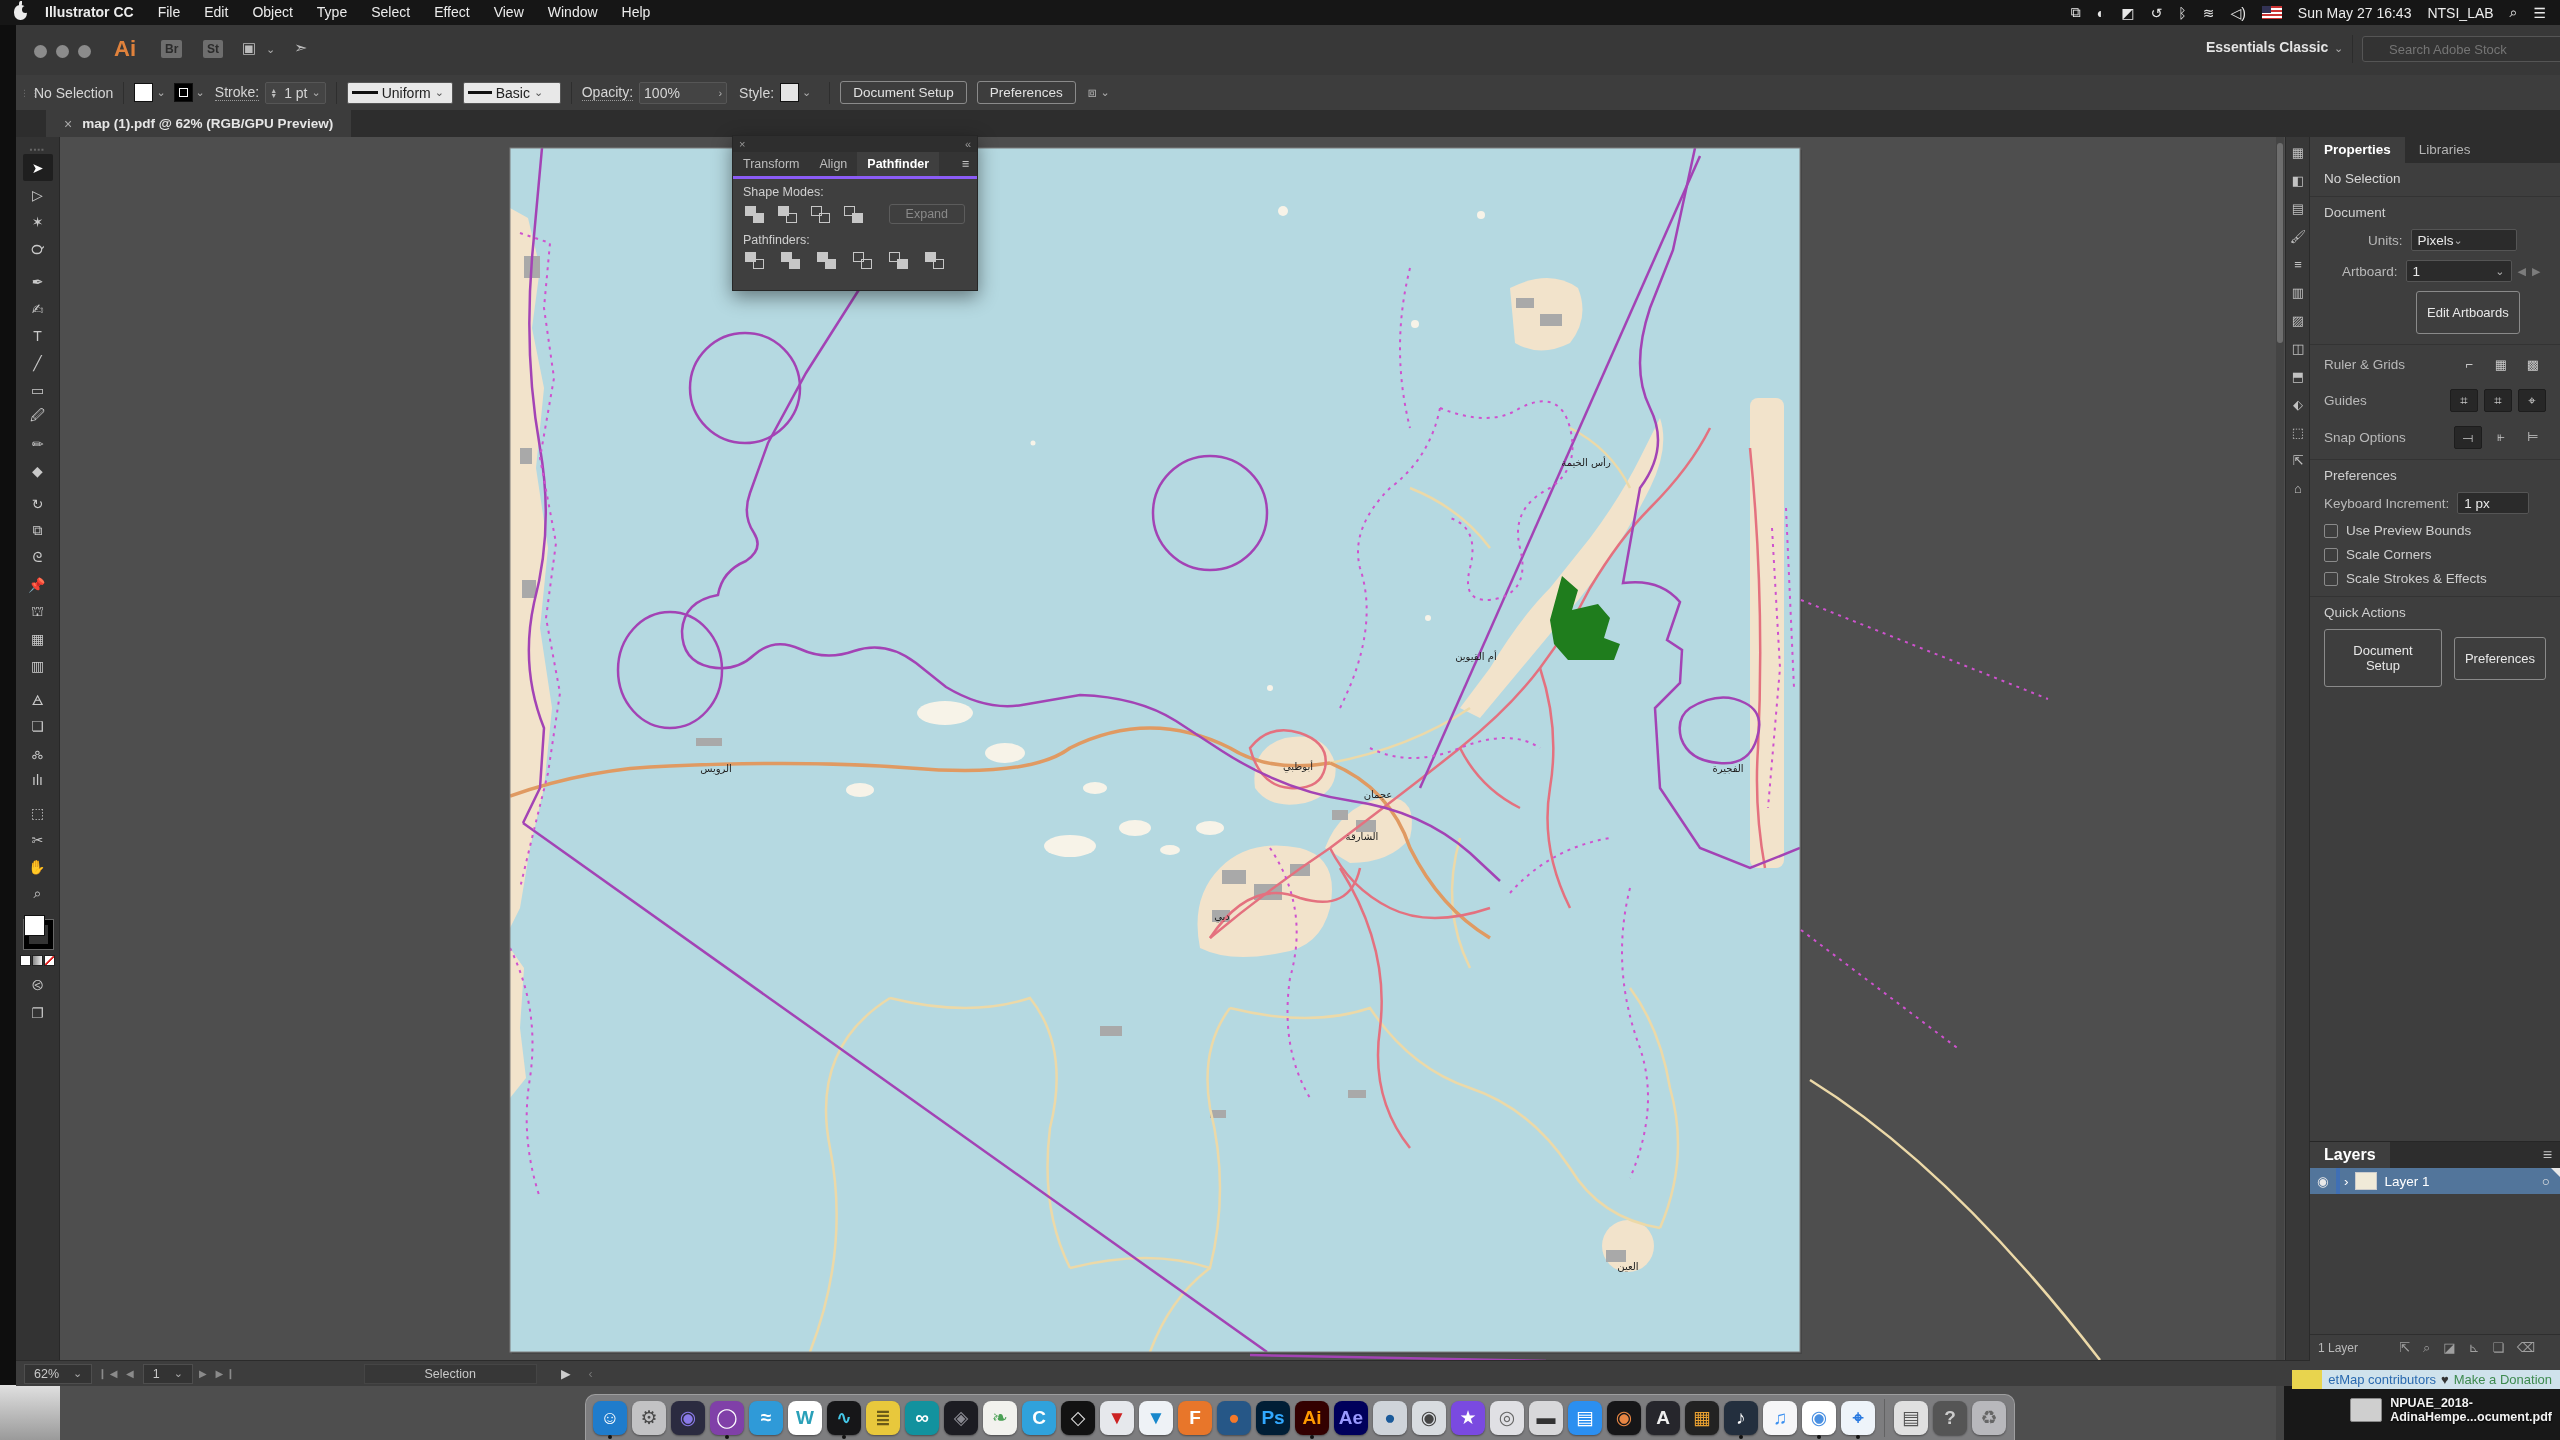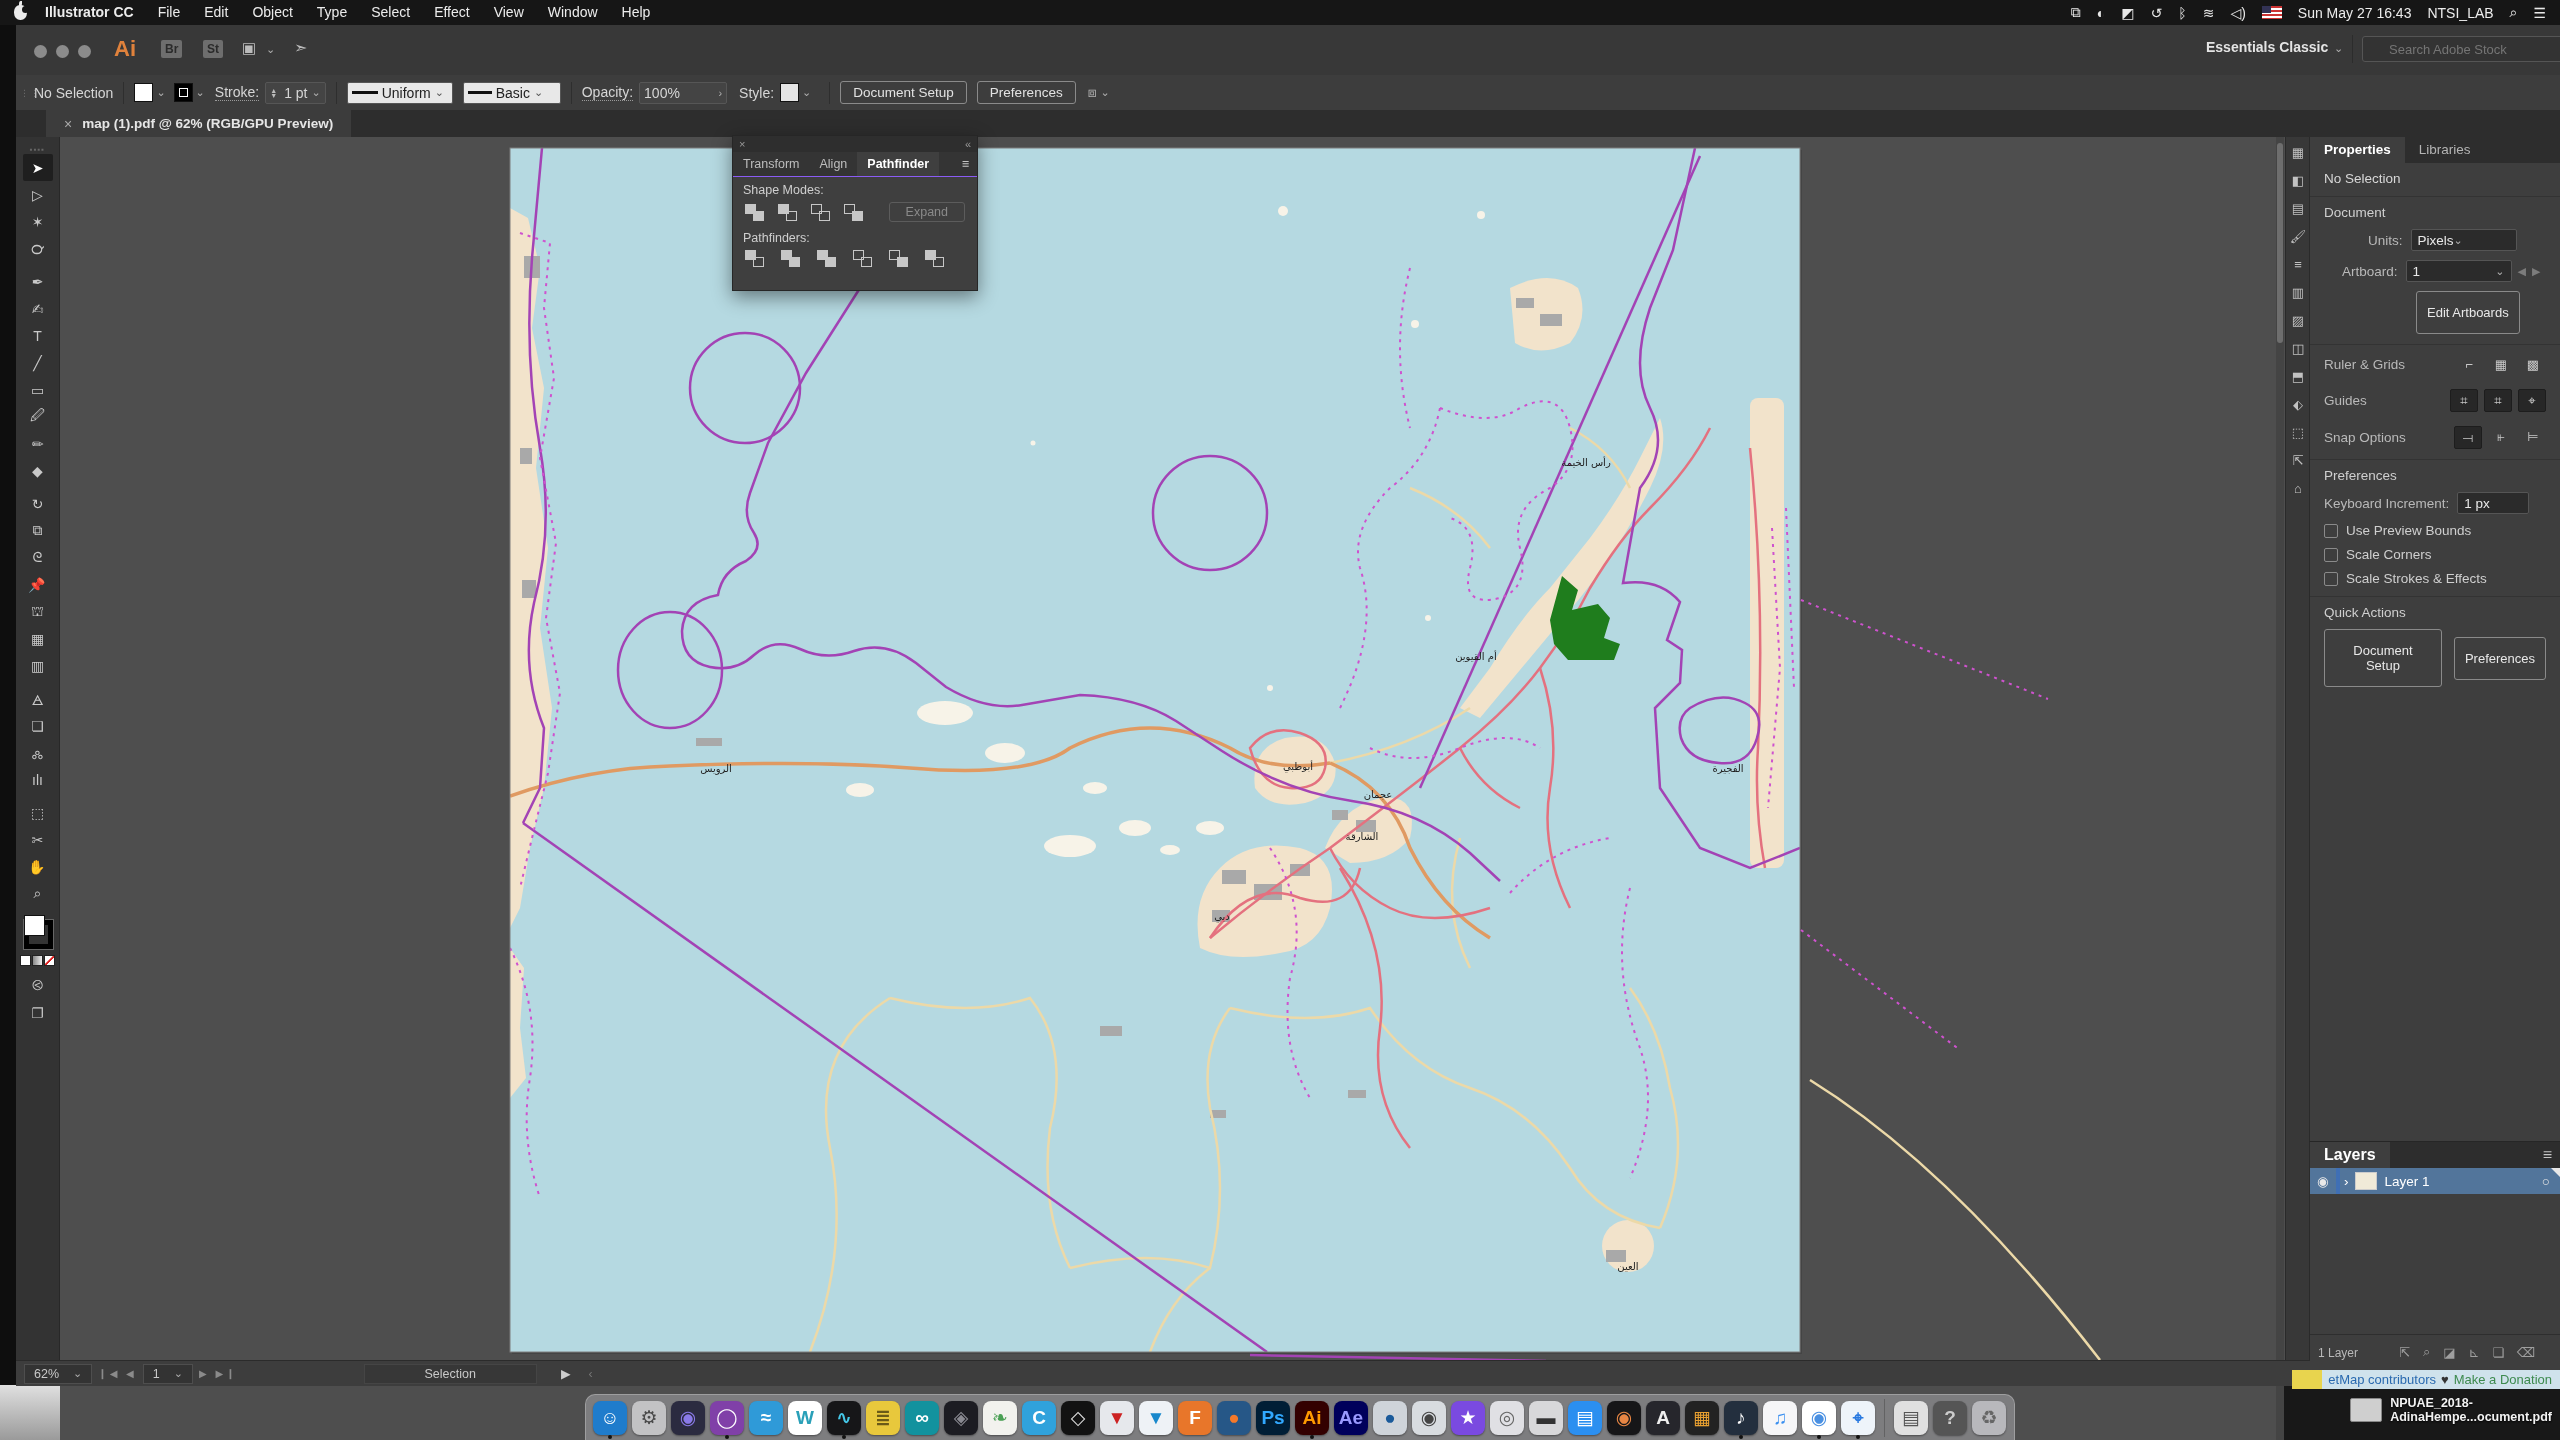--- a/index.html
+++ b/index.html
@@ -55,21 +55,21 @@
   #fs-stroke{position:absolute;right:0;bottom:0;width:19px;height:19px;border:5px solid #000;background:none;outline:1px solid #666;}
   .mini-sw{display:flex;gap:1px;margin-top:6px;}
   .mini-sw span{width:9px;height:9px;display:inline-block;border:1px solid #222;}
   .none-slash{background:linear-gradient(135deg,#fff 42%,#d22 46%,#d22 56%,#fff 60%);}
   
   #canvas-svg{position:absolute;left:44px;top:0px;}
   
   #pfpanel{position:absolute;left:716px;top:-2px;width:244px;height:154px;background:#3f3f3f;border:1px solid #262626;
     box-shadow:0 6px 18px rgba(0,0,0,.45);color:#d9d9d9;font-size:12.5px;z-index:20;}
   #pf-head{height:16px;background:#2e2e2e;display:flex;align-items:center;justify-content:space-between;padding:0 6px;color:#9a9a9a;font-size:11px;}
-  #pf-tabs{height:24px;background:#343434;display:flex;align-items:center;border-bottom:1px solid #8b5cf6;}
+  #pf-tabs{height:24px;background:#343434;display:flex;align-items:center;border-bottom:3px solid #8b5cf6;}
   .pf-tab{padding:0 10px;line-height:24px;color:#bdbdbd;}
   .pf-tab.active{background:#3f3f3f;color:#fff;font-weight:bold;}
   #pf-menu{margin-left:auto;padding-right:8px;color:#c5c5c5;}
   .pf-row-label{padding:6px 10px 2px;color:#cfcfcf;}
   .pf-icons{display:flex;align-items:center;gap:14px;padding:3px 12px;}
   .pfi{position:relative;width:19px;height:17px;display:inline-block;}
   .pfi i{position:absolute;width:11px;height:10px;display:block;}
   .pfi .b1{left:0;top:0;background:#c7c7c7;}
   .pfi .b2{right:0;bottom:0;background:#c7c7c7;}
   .pfi.o1 .b1{background:transparent;border:1.5px solid #c7c7c7;box-sizing:border-box;}
@@ -98,21 +98,21 @@
   
   #layers{position:absolute;right:0;bottom:0;width:250px;height:218px;background:#3e3e3e;border-left:1px solid #2a2a2a;border-top:1px solid #262626;color:#cfcfcf;}
   #layers .ptabs{justify-content:space-between;align-items:center;padding-right:8px;}
   #layerrow{height:26px;background:#52759b;display:flex;align-items:center;color:#fff;font-size:13.5px;position:relative;}
   #layerrow .eye{width:26px;text-align:center;color:#e8e8e8;}
   #layerrow .selbar{width:4px;height:100%;background:#3f6fb5;margin-right:4px;}
   #layerrow .thumb{width:20px;height:16px;background:#f0ead8;border:1px solid #ccc;margin:0 8px 0 6px;}
   #layerrow .target{margin-left:auto;margin-right:10px;color:#e4e4e4;}
   #layerrow .corner{position:absolute;right:0;top:0;width:0;height:0;border-left:9px solid transparent;border-top:9px solid #e8e8e8;}
   #layers-bottom{position:absolute;left:0;bottom:0;width:100%;height:26px;border-top:1px solid #2e2e2e;
-    display:flex;align-items:flex-end;font-size:12px;color:#b9b9b9;gap:13px;padding:0 8px;box-sizing:border-box;}
+    display:flex;align-items:center;font-size:12px;color:#b9b9b9;gap:13px;padding:0 8px;box-sizing:border-box;}
   #layers-bottom .lic{color:#9f9f9f;font-size:13px;}
   
   #statusbar{position:absolute;left:0;top:1335px;width:2294px;height:25px;background:#3d3d3d;border-top:1px solid #2b2b2b;
     display:flex;align-items:center;color:#c9c9c9;font-size:12.5px;}
   .sb-box{display:inline-flex;align-items:center;gap:14px;background:#333;border:1px solid #4e4e4e;height:18px;padding:0 9px;margin-left:8px;}
   .sb-nav{color:#8b8b8b;font-size:10px;letter-spacing:3px;margin:0 6px;}
   #sb-status{margin-left:120px;background:#373737;border:1px solid #454545;height:18px;padding:0 60px;display:inline-flex;align-items:center;}
   #vscroll{position:absolute;right:276px;top:0;width:8px;height:1327px;background:#444;}
   #vscroll .thumb{position:absolute;top:6px;width:6px;left:1px;height:200px;background:#6e6e6e;border-radius:3px;}
   

